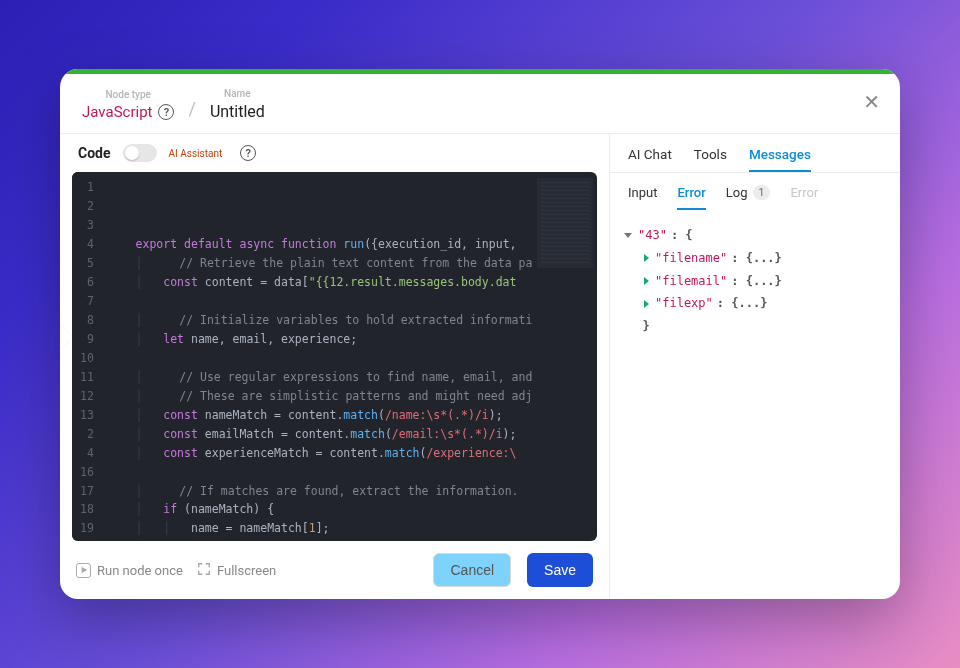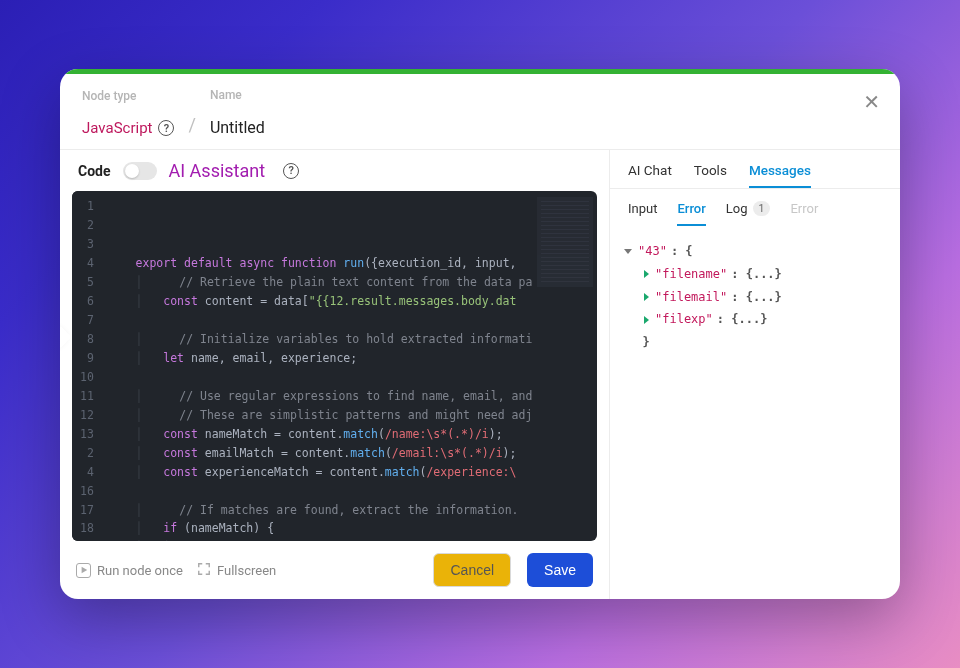--- a/index.html
+++ b/index.html
@@ -12,21 +12,21 @@
     width: 840px; height: 530px; background: #fff; border-radius: 18px;
     overflow: hidden; box-shadow: 0 20px 60px rgba(0,0,0,.3);
     display: flex; flex-direction: column; position: relative;
   }
   .topbar-accent { height: 5px; background: #34b233; }
   .header {
     padding: 14px 22px 12px 22px; display: flex; align-items: flex-end;
     position: relative;
   }
   .header-group { display: flex; flex-direction: column; }
-  .header-label { font-size: 12px; color: #b5b5b5; margin-bottom: 16px; font-weight: 500;}
+  .header-label { font-size: 10px; color: #b5b5b5; margin-bottom: 3px; font-weight: 500; text-align: center;}
   .nodetype-row { display: flex; align-items: center; }
   .nodetype-value { font-size: 15px; color: #be185d; font-weight: 400; }
   .help-circle {
     display:inline-flex; width:16px; height:16px; border:1.5px solid #555; border-radius:50%;
     align-items:center; justify-content:center; font-size:11px; color:#555; margin-left:6px;
     font-weight:600;
   }
   .header-sep { color:#c0c0c0; margin: 0 14px 2px 14px; font-size: 18px;}
   .header-name { font-size: 16px; font-weight: 400; color:#222; }
   .close-x { position:absolute; top:16px; right:20px; font-size:20px; color:#888; cursor:pointer; }
@@ -37,21 +37,21 @@
     display:flex; align-items:center; padding: 10px 18px; gap:12px;
   }
   .code-label { font-size:14px; font-weight:700; color:#222; }
   .toggle {
     width:34px; height:18px; background:#e6e6e6; border-radius:10px; position:relative; cursor:pointer;
   }
   .toggle::after{
     content:""; position:absolute; left:2px; top:2px; width:14px; height:14px; background:#fff;
     border-radius:50%; box-shadow:0 1px 2px rgba(0,0,0,.2);
   }
-  .ai-label { font-size:18px; color:#a21caf; }
+  .ai-label { font-size:10px; color:#c2410c; }
   .editor-wrap {
     margin: 0 12px 0 12px; border-radius:6px; overflow:hidden; flex:1; min-height:0;
     position:relative; background:#21252b;
   }
   .editor {
     display:flex; font-family: ui-monospace, Menlo, Consolas, monospace; font-size:11.5px;
     line-height:1.65; height:100%; overflow:hidden; color:#abb2bf;
   }
   .gutter {
     background:#21252b; color:#5c6370; padding:6px 10px 6px 8px; text-align:right;
@@ -83,21 +83,21 @@
   .footer {
     display:flex; align-items:center; padding:12px 16px; gap:16px;
   }
   .footer-left { display:flex; align-items:center; gap:14px; color:#888; font-size:13px;}
   .footer-left .item { display:flex; align-items:center; gap:6px; cursor:pointer;}
   .icon-box { width:15px; height:15px; border:1.5px solid #aaa; border-radius:3px; display:flex;align-items:center;justify-content:center;}
   .icon-box svg{width:8px;height:8px;}
   .fs-icon svg{width:14px;height:14px; stroke:#aaa;}
   .footer-spacer{flex:1;}
   .btn { padding:8px 16px; border-radius:6px; font-size:14px; cursor:pointer; border:1px solid transparent;}
-  .btn-cancel{ background:#eab308; border-color:#d9d9d9; color:#555;}
+  .btn-cancel{ background:#7dd3fc; border-color:#d9d9d9; color:#555;}
   .btn-save{ background:#1d4ed8; color:#fff; font-weight:500;}
 
   .right { width:290px; display:flex; flex-direction:column; }
   .right-tabs {
     display:flex; gap:22px; padding:12px 18px 0 18px; font-size:13.5px; color:#333;
   }
   .right-tabs .tab { padding-bottom:8px; border-bottom:2px solid transparent; cursor:pointer;}
   .right-tabs .tab.active{ color:#0b8ed6; border-bottom-color:#0b8ed6; font-weight:500;}
   .right-subtabs{
     display:flex; gap:20px; padding:12px 18px 0 18px; font-size:13px; color:#333;

